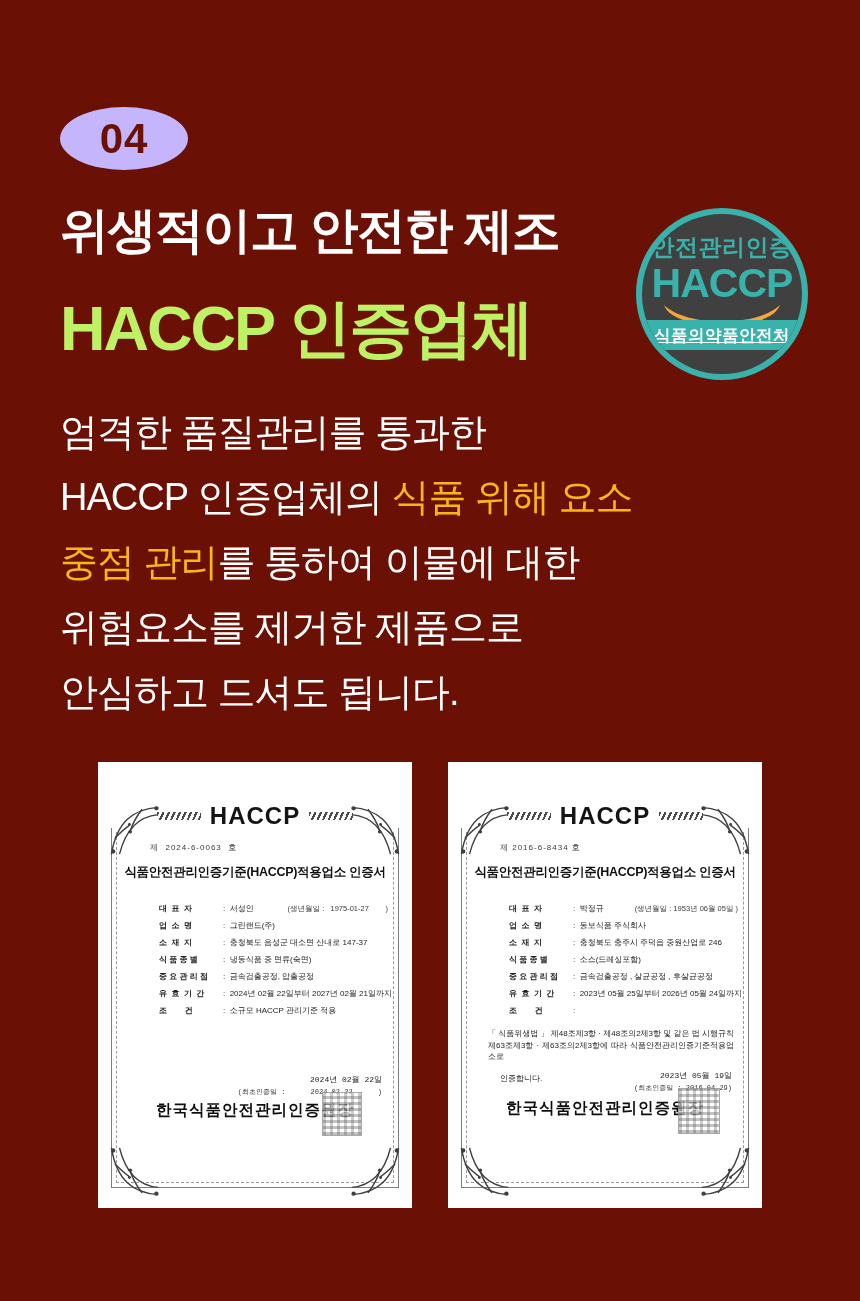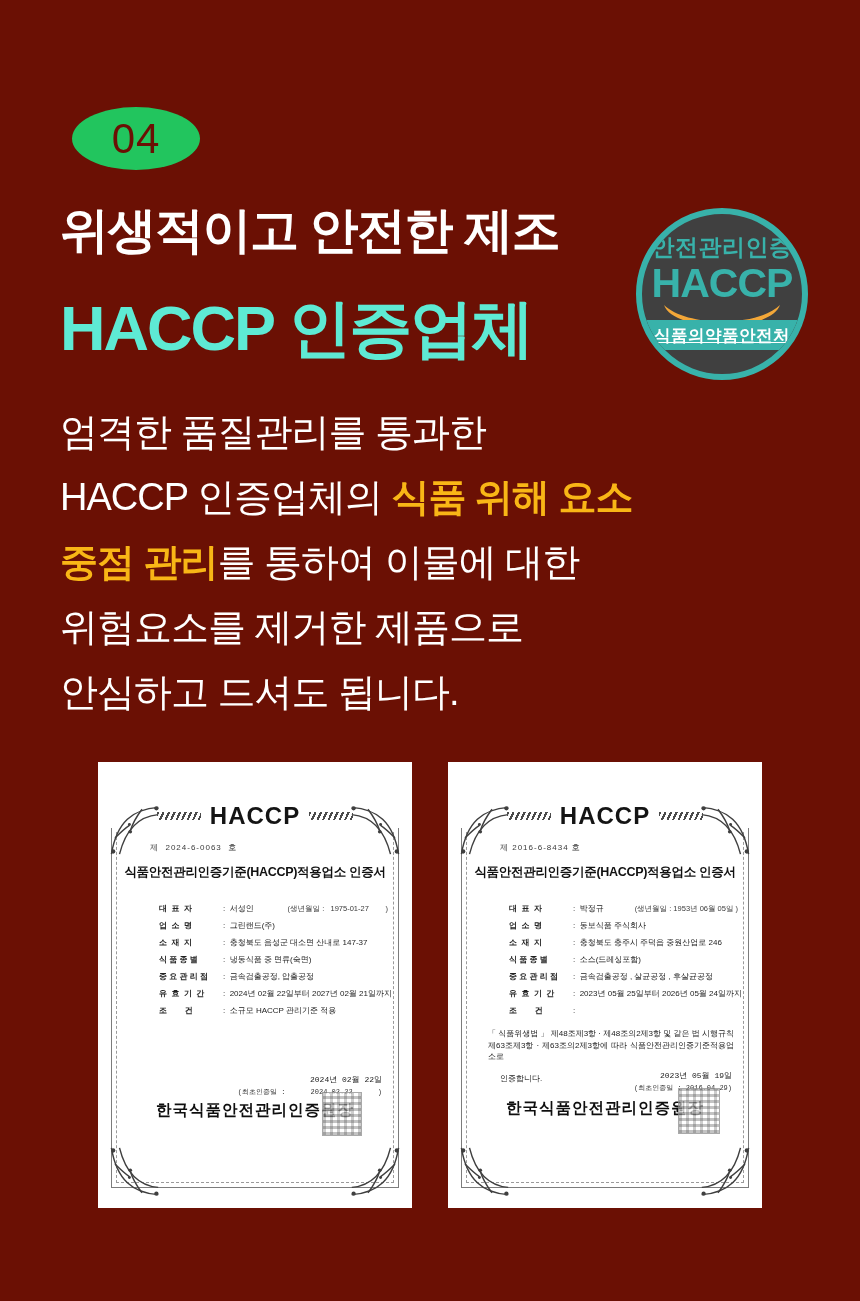--- a/index.html
+++ b/index.html
@@ -6,33 +6,33 @@
   html,body { width:860px; height:1301px; }
   body {
     position:relative;
     background:#6b1004;
     font-family:"Liberation Sans","DejaVu Sans",sans-serif;
     overflow:hidden;
   }
 
   
   .num-badge {
-    position:absolute; left:72px; top:107px;
-    width:128px; height:63px; background:#22c55e; border-radius:50%;
+    position:absolute; left:60px; top:107px;
+    width:128px; height:63px; background:#c4b5fd; border-radius:50%;
     display:flex; align-items:center; justify-content:center;
-    font-size:42px; font-weight:400; color:#6b1004; letter-spacing:1px;
+    font-size:42px; font-weight:700; color:#6b1004; letter-spacing:1px;
   }
   .h1 {
     position:absolute; left:60px; top:198px;
     font-size:49px; font-weight:700; color:#ffffff; letter-spacing:-1.5px;
     white-space:nowrap;
   }
   .h2 {
     position:absolute; left:60px; top:286px;
-    font-size:63px; font-weight:800; color:#5eead4; letter-spacing:-2px;
+    font-size:63px; font-weight:800; color:#bef264; letter-spacing:-2px;
     white-space:nowrap;
   }
 
   
   .seal {
     position:absolute; left:636px; top:208px;
     width:172px; height:172px; border-radius:50%;
     background:#404040; border:6px solid #38b2aa;
     overflow:hidden; text-align:center;
   }
@@ -44,21 +44,21 @@
     background:#38b2aa; color:#ffffff; font-size:16.5px; font-weight:700;
     line-height:30px; letter-spacing:0.5px;text-decoration:underline;
   }
 
   
   .copy {
     position:absolute; left:60px; top:400px;
     font-size:38px; line-height:65px; color:#ffffff; font-weight:400;
     letter-spacing:-1px; white-space:nowrap;
   }
-  .hl { color:#f9b616; font-weight:700; }
+  .hl { color:#f9b616; font-weight:400; }
 
   
   .certs { position:absolute; left:98px; top:762px; display:flex; gap:36px; }
   .cert {
     width:314px; height:446px; background:#ffffff; position:relative;
     color:#1c1c1c; overflow:hidden;
   }
   .frame-a { position:absolute; left:13px; right:13px; top:66px; bottom:20px;
     border:1px solid #7c7c7c; border-top:none; }
   .frame-b { position:absolute; left:18px; right:18px; top:70px; bottom:25px;

